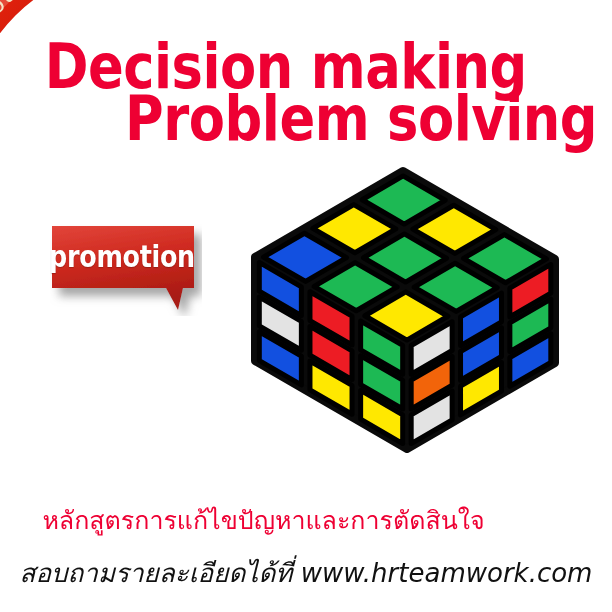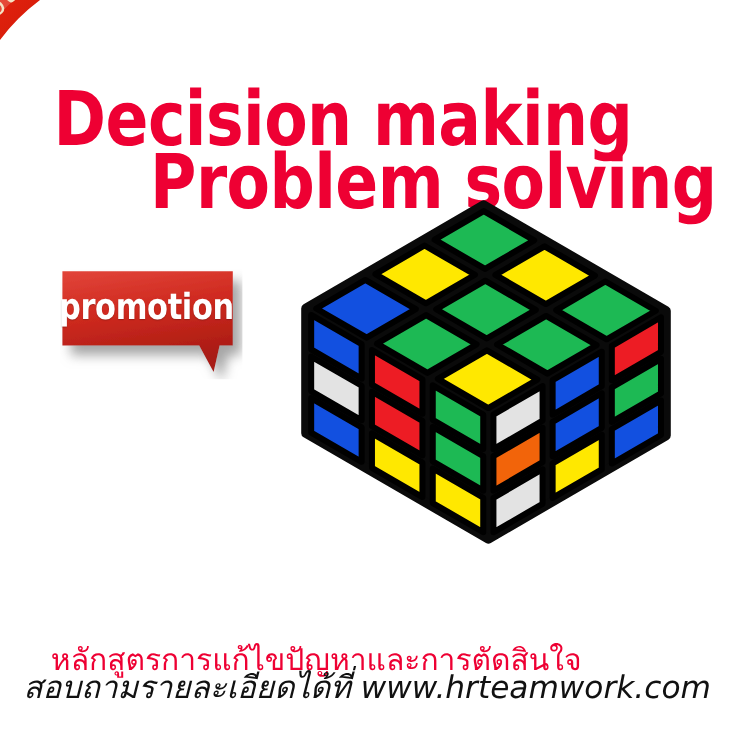--- a/index.html
+++ b/index.html
@@ -33,21 +33,20 @@
   .headline {
     position: absolute;
     left: 0;
     top: 38px;
     width: 612px;
     line-height: 0.93;
     font-family: "DejaVu Sans Condensed", "Liberation Sans Narrow", "Liberation Sans", sans-serif;
     font-weight: 700;
     font-stretch: condensed;
     letter-spacing: -0.5px;
-    margin-top: 33px;
   }
   .headline-line {
     display: block;
     white-space: nowrap;
     font-size: 63px;
     transform: scaleX(0.93);
   }
   .headline-line-1 {
     transform-origin: left center;
     padding-left: 48px;
@@ -101,21 +100,20 @@
   .thai-course {
     position: absolute;
     left: 0;
     top: 500px;
     width: 527px;
     text-align: center;
     font-family: Liberation Sans, sans-serif;
     font-size: 25px;
     color: #ee0033;
     white-space: nowrap;
-    margin-top: 29px;
   }
   .contact-line {
     position: absolute;
     left: 0;
     top: 552px;
     width: 612px;
     text-align: center;
     font-family: "DejaVu Sans", "Liberation Sans", sans-serif;
     font-size: 26px;
     color: #111111;

